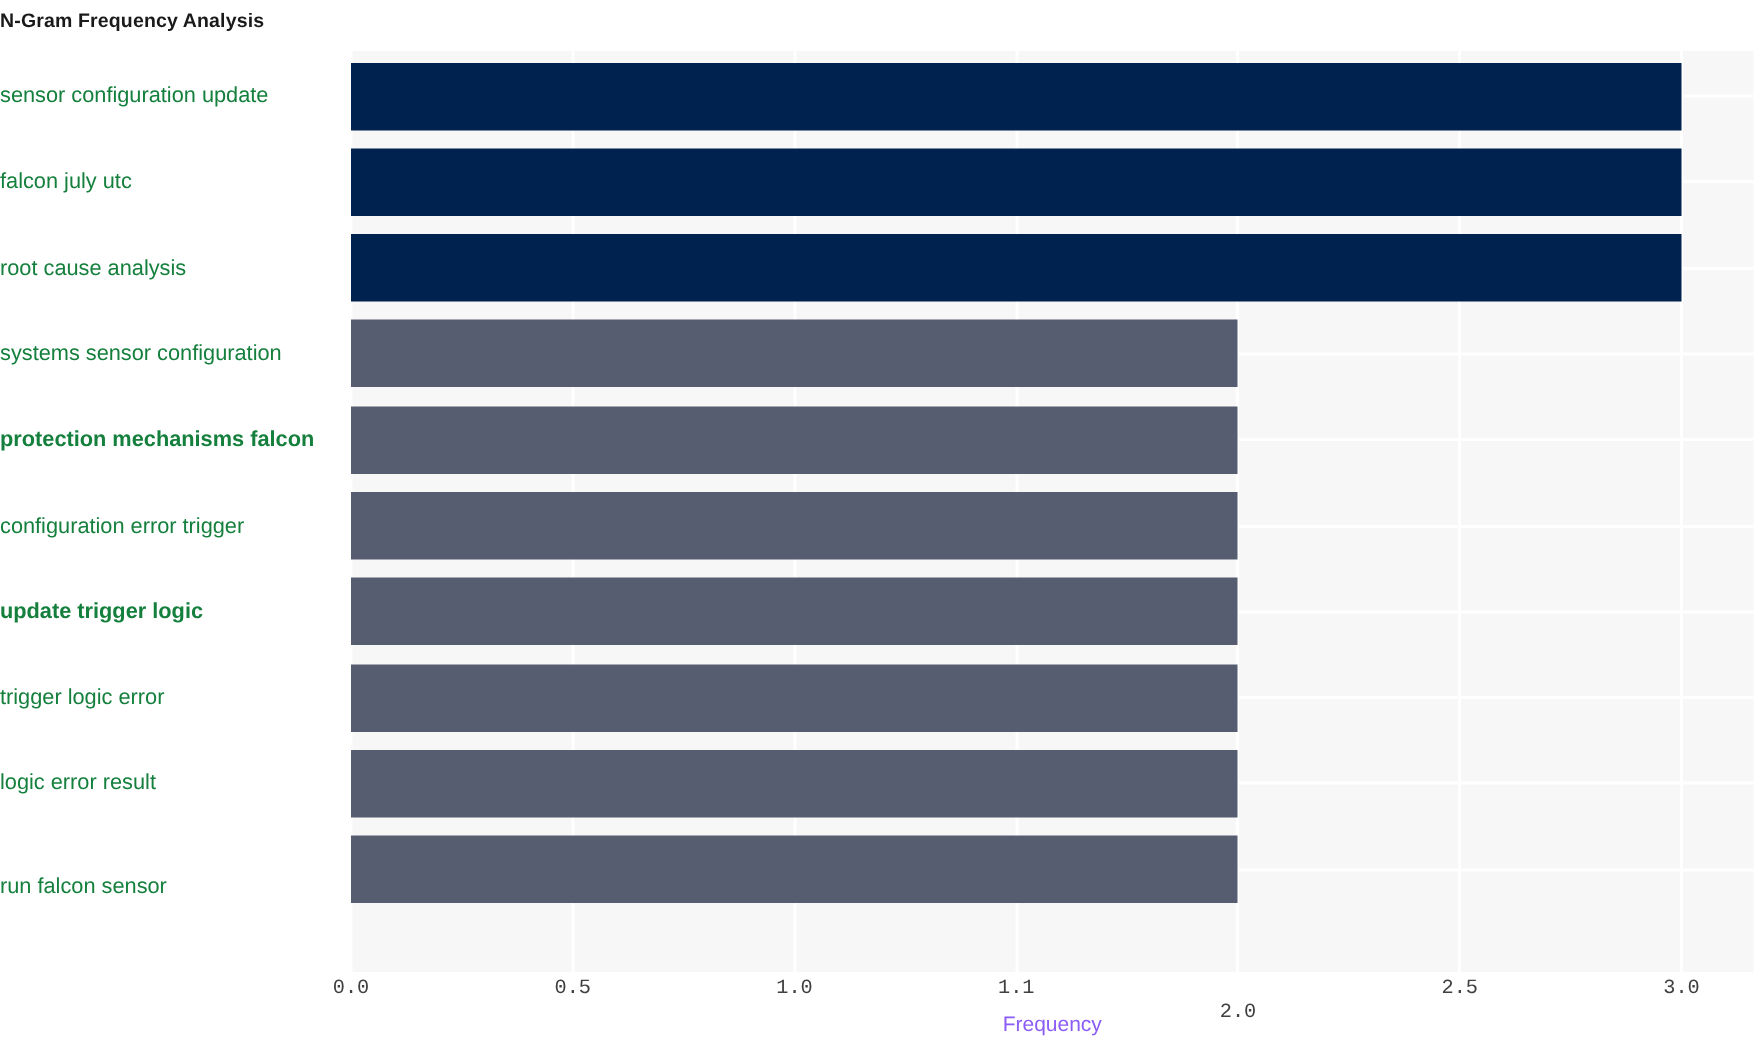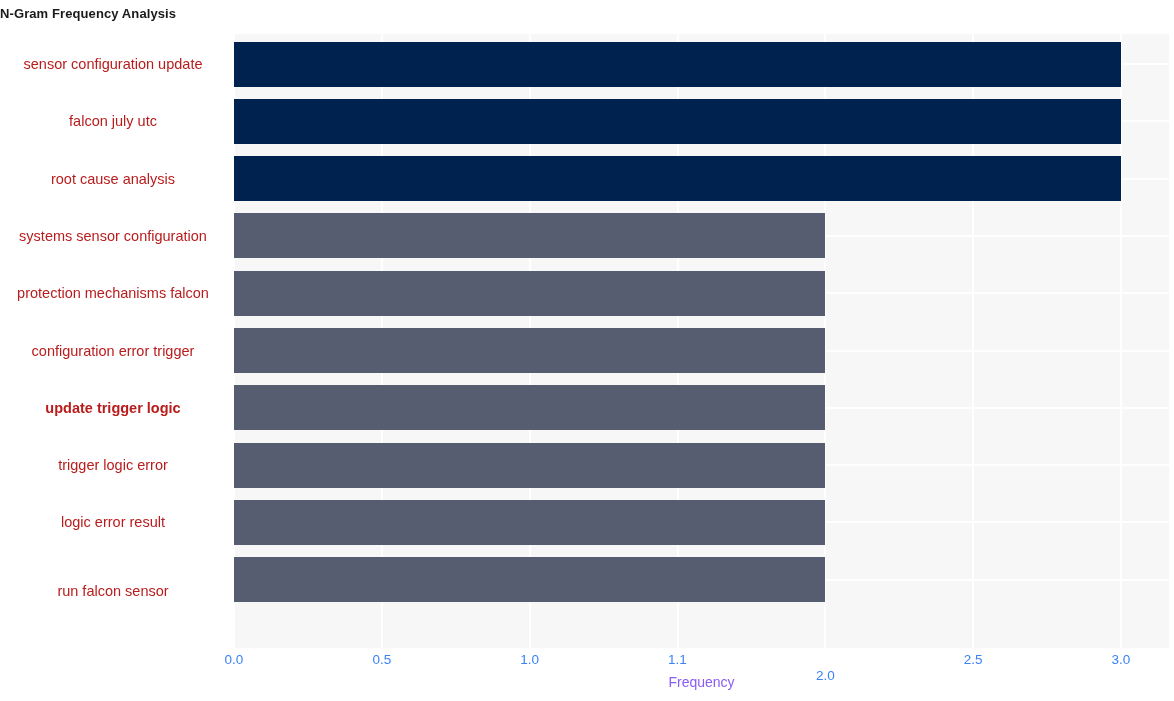--- a/index.html
+++ b/index.html
@@ -65,41 +65,42 @@
     position: absolute;
     left: 0;
     top: 34px;
     width: 226px;
     height: 614px;
   }
   .ylabel {
     position: absolute;
     right: 0;
     width: 226px;
-    text-align: center;
+    text-align: left;
     font-size: 14.5px;
-    color: #b91c1c;
+    color: #15803d;
     line-height: 16px;
     white-space: nowrap;
   }
   
   #xlabels {
     position: absolute;
     left: 0;
     top: 652px;
     width: 1174px;
     height: 22px;
   }
   .xlabel {
     position: absolute;
     top: 0;
     transform: translateX(-50%);
     font-size: 13.5px;
-    color: #3b82f6;
+    color: #404040;
     white-space: nowrap;
+    font-family: Liberation Mono, monospace;
   }
   #xaxis-title {
     position: absolute;
     left: 234px;
     top: 674px;
     width: 935px;
     text-align: center;
     font-size: 14px;
     color: #8b5cf6;
   }
@@ -139,21 +140,21 @@
       <div class="bar" title="logic error result: 2" style="top: 465.9px; width: 591.333px; background: rgb(87, 93, 112);"></div>
       <div class="hgrid" style="top: 544.7px;"></div>
       <div class="bar" title="run falcon sensor: 2" style="top: 523.2px; width: 591.333px; background: rgb(87, 93, 112);"></div>
     </div>
 
   <div id="ylabels">
       <div class="ylabel" style="top: 22px;">sensor configuration update</div>
       <div class="ylabel" style="top: 79.3px;">falcon july utc</div>
       <div class="ylabel" style="top: 136.6px;">root cause analysis</div>
       <div class="ylabel" style="top: 193.9px;">systems sensor configuration</div>
-      <div class="ylabel" style="top: 251.2px;">protection mechanisms falcon</div>
+      <div class="ylabel" style="top: 251.2px; font-weight: bold;">protection mechanisms falcon</div>
       <div class="ylabel" style="top: 308.5px;">configuration error trigger</div>
       <div class="ylabel" style="top: 365.8px; font-weight: bold;">update trigger logic</div>
       <div class="ylabel" style="top: 423.1px;">trigger logic error</div>
       <div class="ylabel" style="top: 480.4px;">logic error result</div>
       <div class="ylabel" style="top: 549px;">run falcon sensor</div>
     </div>
 
   <div id="xlabels">
       <div class="xlabel" style="left: 234px;">0.0</div>
       <div class="xlabel" style="left: 381.833px;">0.5</div>

